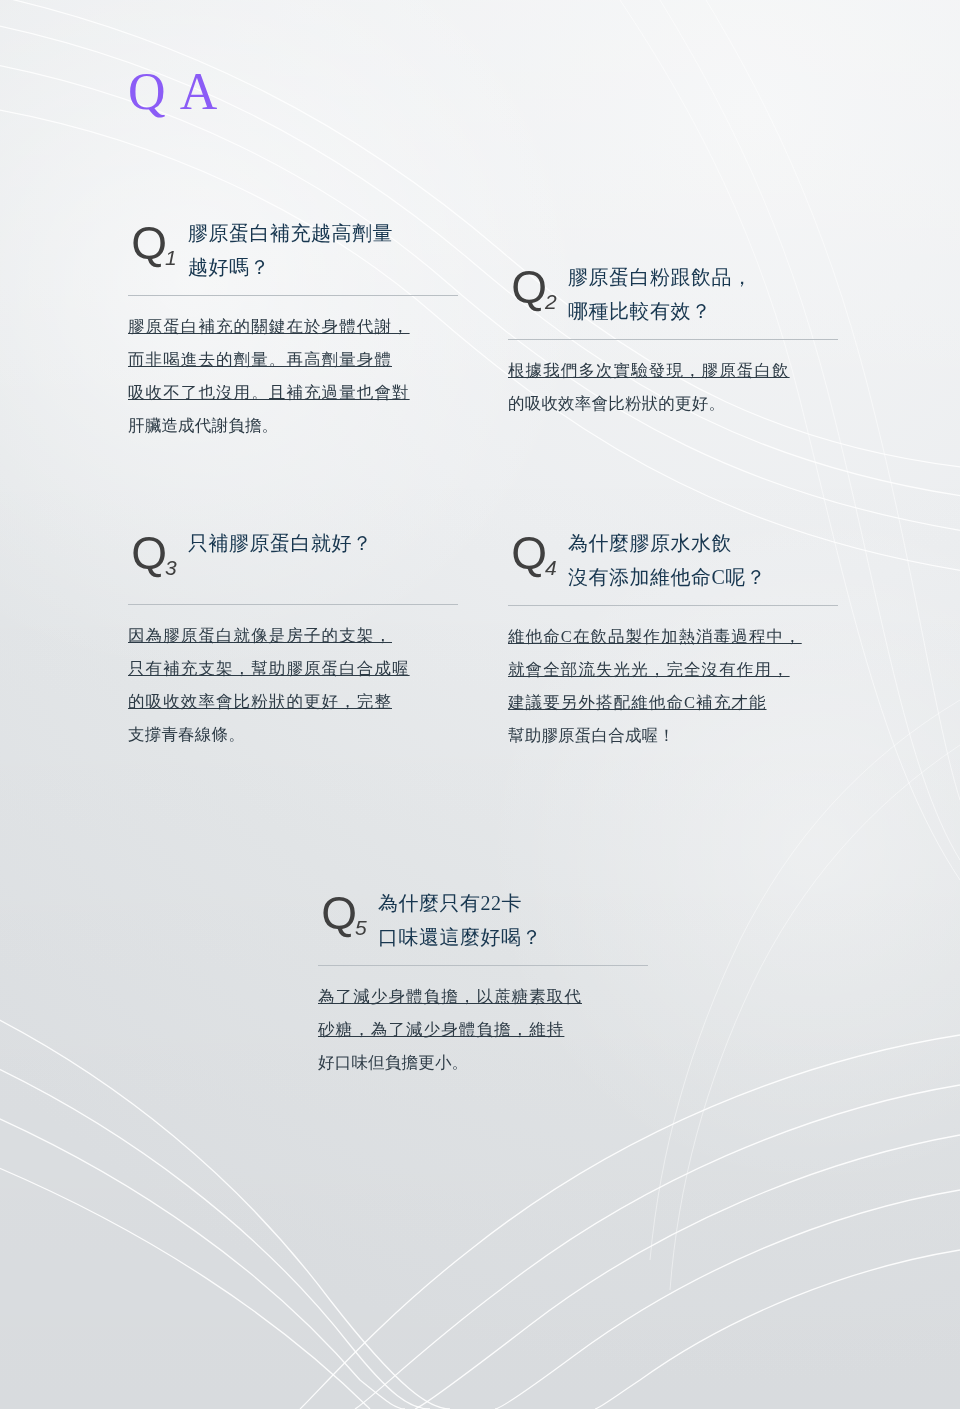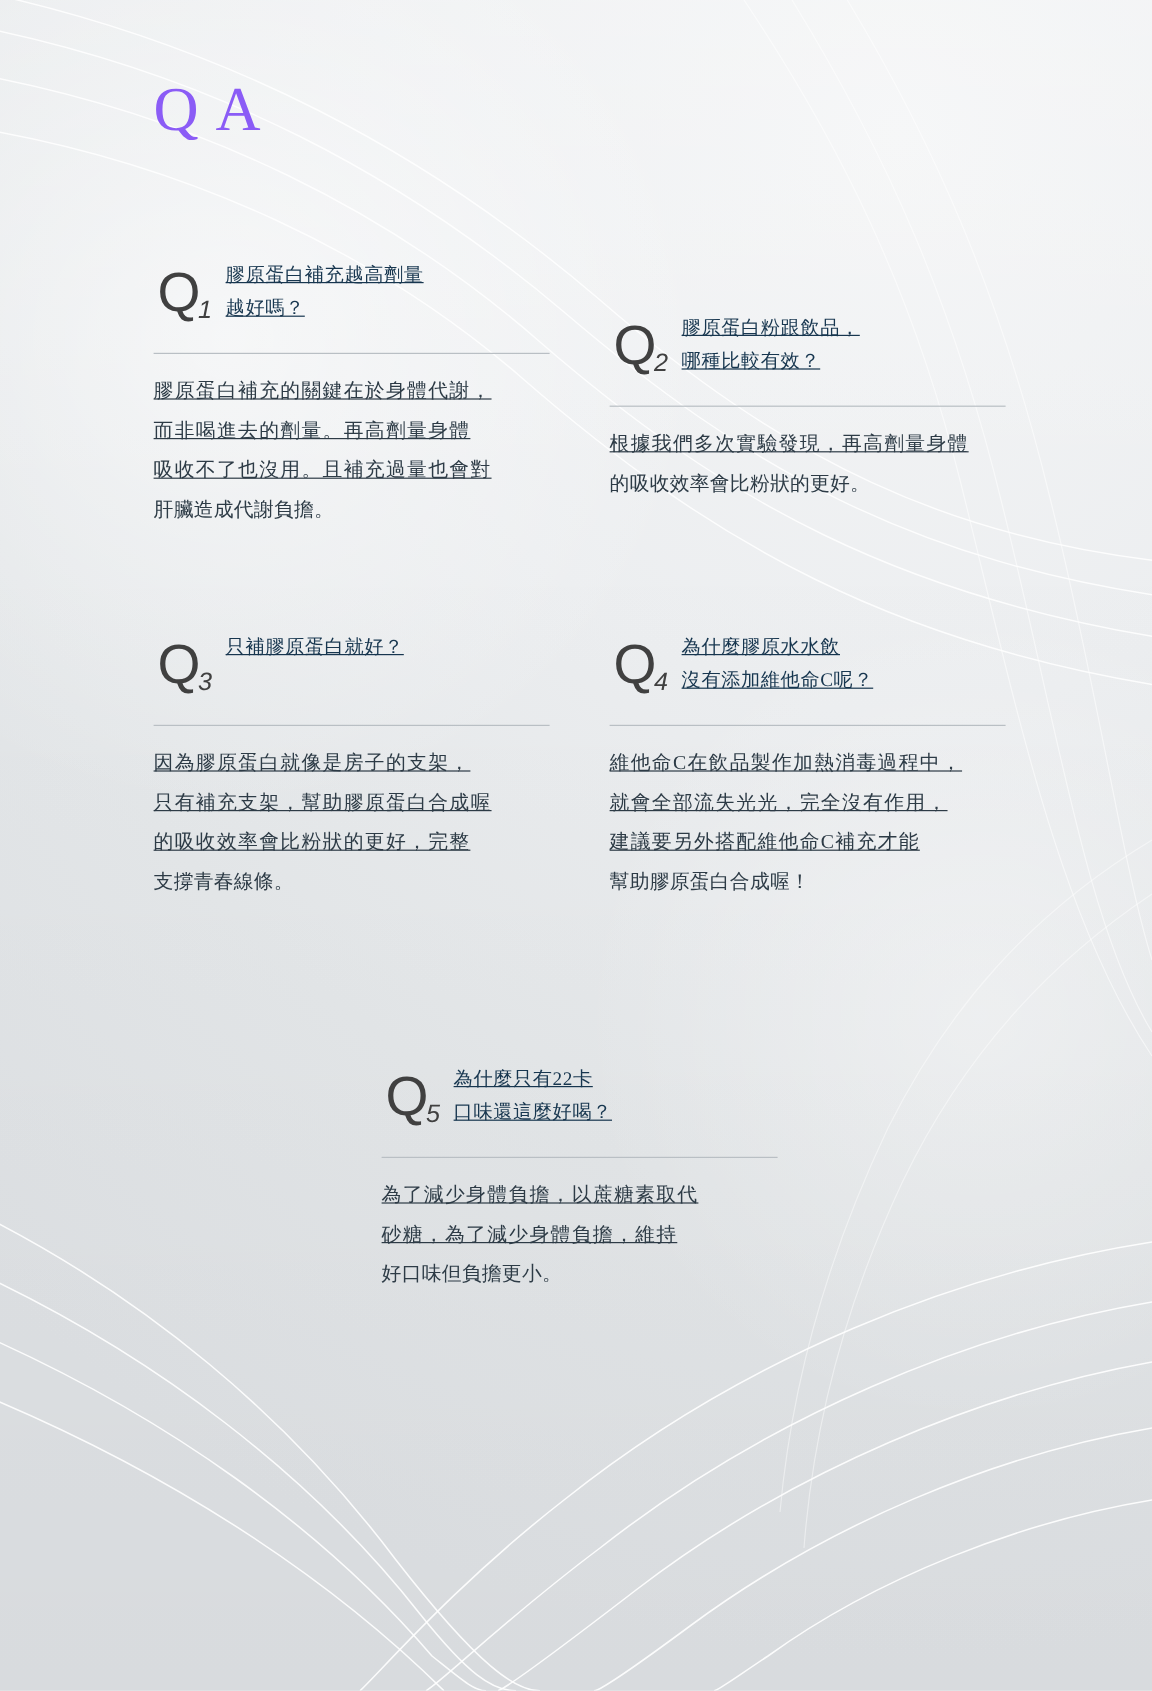--- a/index.html
+++ b/index.html
@@ -84,25 +84,24 @@
   .q-mark .num {
     font-size: 21px;
     font-style: italic;
     vertical-align: baseline;
     position: relative;
     top: 6px;
     left: -2px;
   }
   .q-text {
     color: #17364f;
-    font-size: 16px;
+    font-size: 20px;
     line-height: 1.72;
     letter-spacing: 0.5px;
     padding-top: 6px;
-    text-decoration: underline;
   }
   .q-text .l {
     display: block;
     white-space: nowrap;
   }
 
   .divider {
     height: 1px;
     background: #b9bfc4;
     margin: 10px 0 14px 0;
@@ -188,21 +187,21 @@
   <div class="card c2">
     <div class="q-head">
       <div class="q-mark"><span>Q</span><span class="num">2</span></div>
       <div class="q-text">
         <span class="l">膠原蛋白粉跟飲品，</span>
         <span class="l">哪種比較有效？</span>
       </div>
     </div>
     <div class="divider"></div>
     <div class="a-text">
-      <span class="l sp">根據我們多次實驗發現，再高劑量身體</span>
+      <span class="l sp">根據我們多次實驗發現，膠原蛋白飲</span>
       <span class="l">的吸收效率會比粉狀的更好。</span>
     </div>
   </div>
 
   <div class="card c3">
     <div class="q-head">
       <div class="q-mark"><span>Q</span><span class="num">3</span></div>
       <div class="q-text">
         <span class="l">只補膠原蛋白就好？</span>
       </div>

